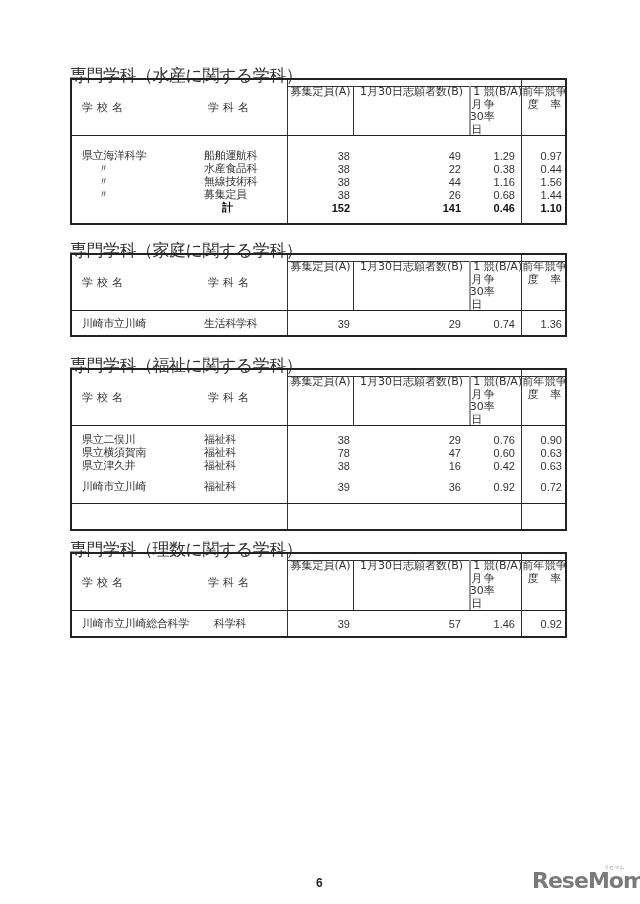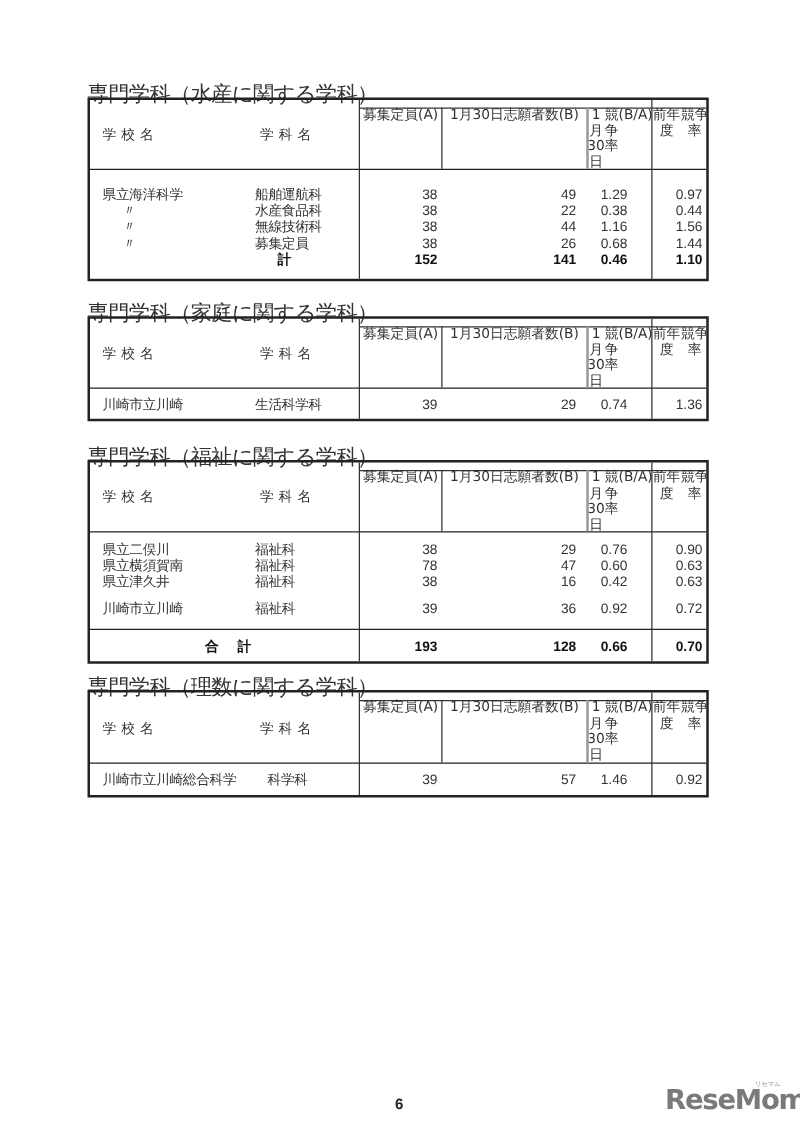--- a/index.html
+++ b/index.html
@@ -17,21 +17,21 @@
             font-family:"DejaVu Sans","Liberation Sans",sans-serif; color:#333; }
   .vline { position:absolute; top:0; bottom:0; border-left:1px solid #333; }
   .vline.gray { border-left:2px solid #999; }
   .row { position:absolute; left:0; right:0; height:12px; font-size:11px; line-height:12px; }
   .row span { position:absolute; white-space:nowrap; }
   .school, .dept { font-family:"DejaVu Sans","Liberation Sans",sans-serif; font-size:11px; letter-spacing:-0.3px; color:#333; }
   .num { text-align:right; font-family:Liberation Sans, sans-serif; font-size:11px; color:#333; }
   .bold { font-weight:bold; color:#111; }
   .c1 { right:215px; } 
   .c2 { right:104px; }
-  .c3 { right:63px; }
+  .c3 { right:50px; }
   .c4 { right:3px; }
   .totalline { position:absolute; left:0; right:0; border-top:1.5px solid #222; }
   .page-num { position:absolute; left:316px; top:876px; font-size:12px; font-weight:bold;
               font-family:"Liberation Sans","DejaVu Sans",sans-serif; color:#222; }
   .logo { position:absolute; left:532px; top:868px; font-size:22px; font-weight:bold; color:#7a7a7a;
           font-family:"DejaVu Sans","Liberation Sans",sans-serif; letter-spacing:-1px; }
   .logo-sub { position:absolute; left:604px; top:864px; font-size:5px; color:#888;
               font-family:"DejaVu Sans",sans-serif; }
 </style>
 </head>
@@ -201,27 +201,20 @@
   </div>
   <div class="row" style="top:111px">
     <span class="school" style="left:10px">川崎市立川崎</span>
     <span class="dept" style="left:132px">福祉科</span>
     <span class="num c1">39</span>
     <span class="num c2">36</span>
     <span class="num c3">0.92</span>
     <span class="num c4">0.72</span>
   </div>
   <div class="totalline" style="top:133px"></div>
-  <div class="row bold" style="top:142px">
-    <span class="dept bold" style="left:92px;letter-spacing:2px">合　計</span>
-    <span class="num bold c1">193</span>
-    <span class="num bold c2">128</span>
-    <span class="num bold c3">0.66</span>
-    <span class="num bold c4">0.70</span>
-  </div>
 </div>
 
 <div class="sec-title" style="top:538px">専門学科（理数に関する学科）</div>
 <div class="tbl" style="top:552px;height:86px">
   <div class="hdr" style="height:56px">
     <div class="topline"></div>
     <span class="hlabel" style="left:10px">学校名</span>
     <span class="hlabel" style="left:136px">学科名</span>
     <div class="hcell" style="left:216px;width:65px">
       <span>募集定員</span>

